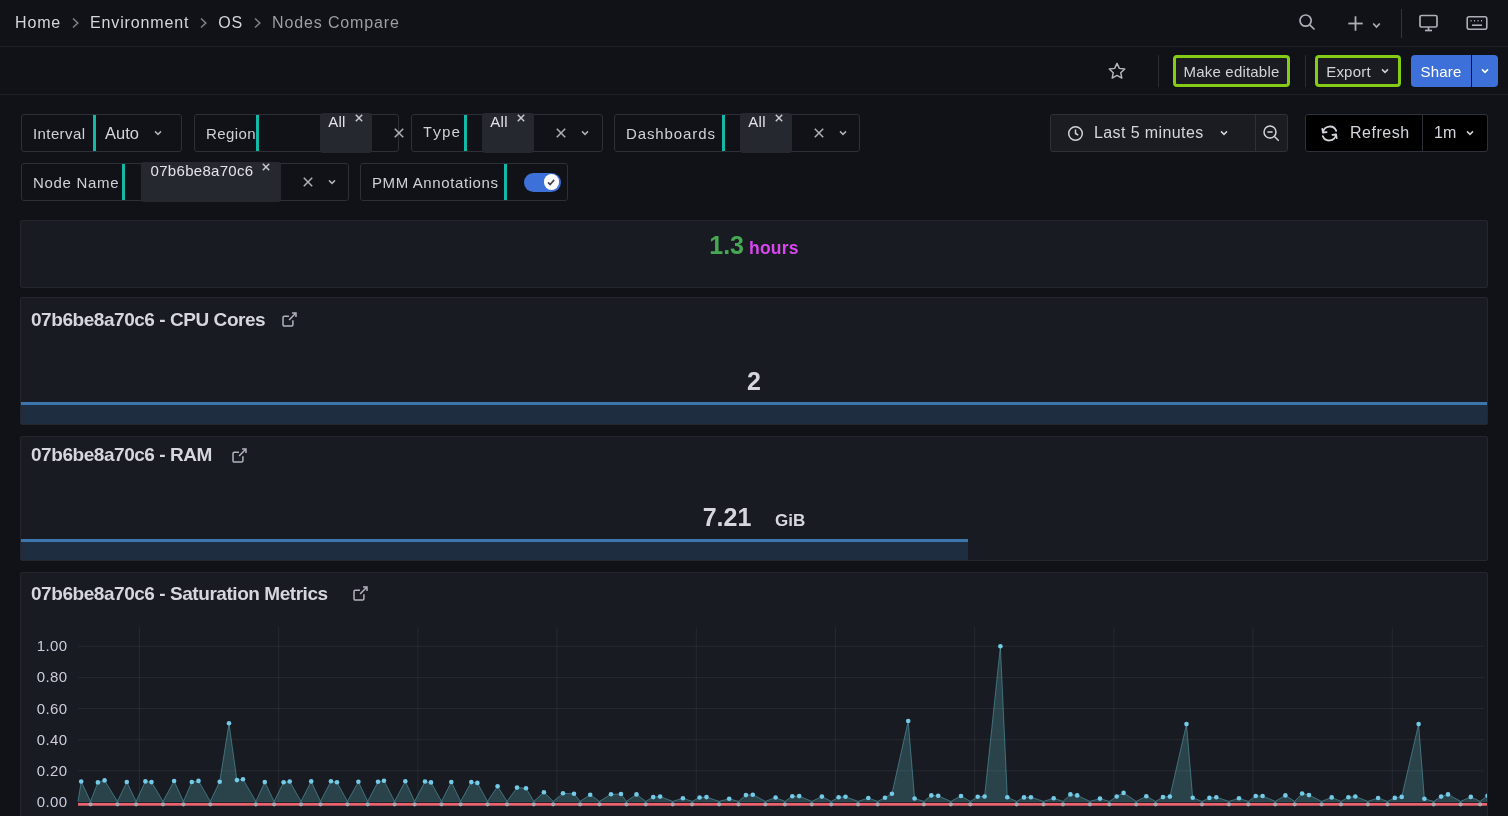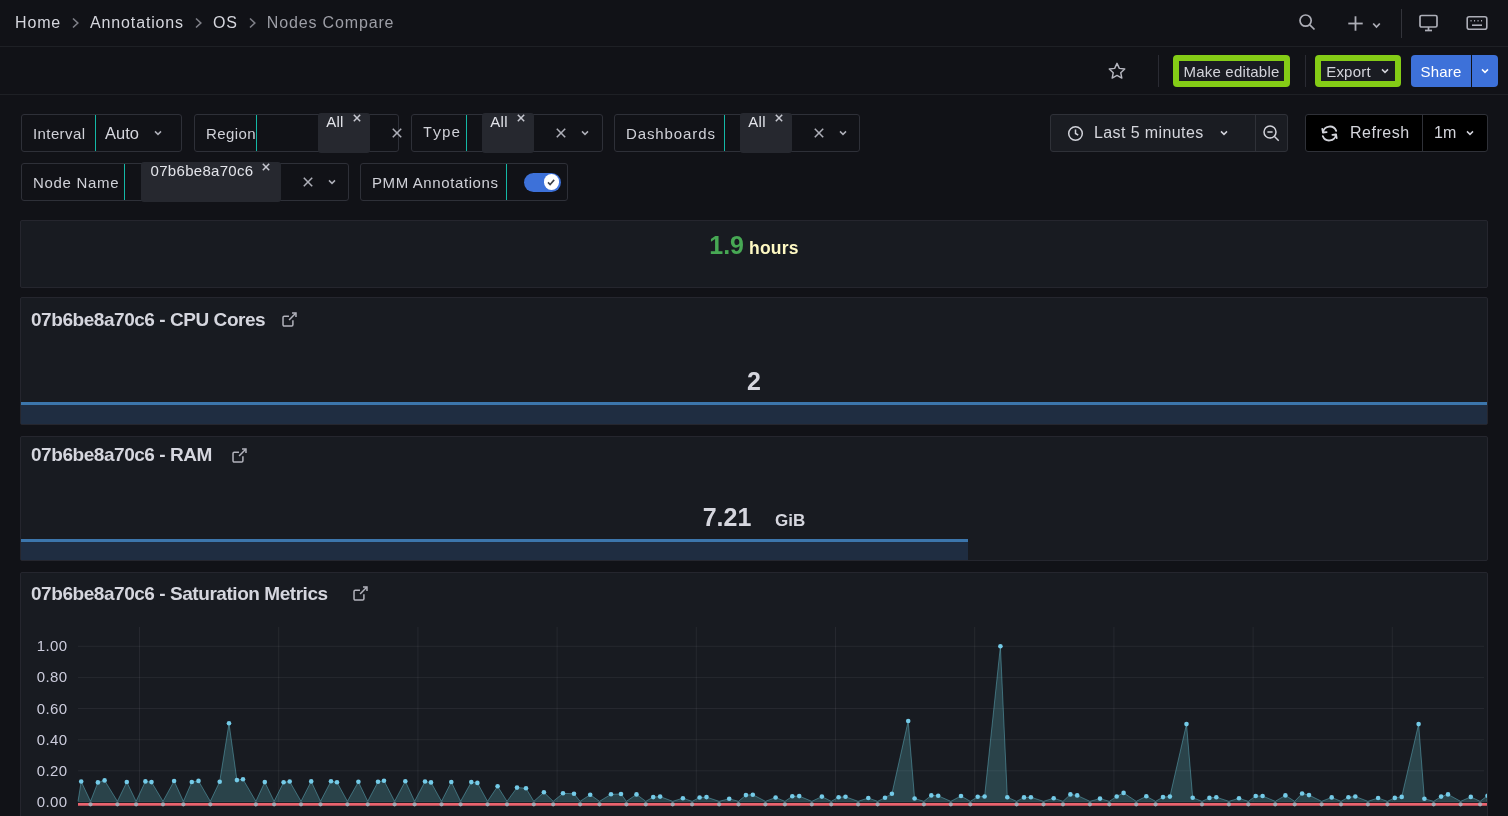--- a/index.html
+++ b/index.html
@@ -5,42 +5,42 @@
 * { margin:0; padding:0; box-sizing:border-box; }
 html,body { width:1508px; height:816px; background:#111217; font-family:"Liberation Sans",sans-serif; color:#ccccdc; overflow:hidden; position:relative; }
 .abs { position:absolute; }
 #nav { position:absolute; left:0; top:0; width:1508px; height:47px; background:#111217; border-bottom:1px solid #1e2025; }
 .crumbs { position:absolute; left:15px; top:0; height:46px; display:flex; align-items:center; font-size:16px; letter-spacing:0.85px; font-weight:500; color:#d5d6dd; }
 .crumbs .sep { margin:0 11px; display:flex; }
 .crumbs .cur { color:#9d9ea6; font-weight:400; }
 .ic { position:absolute; color:#adaeb7; display:flex; align-items:center; justify-content:center; }
 #bar2 { position:absolute; left:0; top:47px; width:1508px; height:48px; background:#111217; border-bottom:1px solid #1e2025; }
 .vdiv { position:absolute; width:1px; height:32px; top:55px; background:#2a2b33; }
-.btn { position:absolute; top:55px; height:32px; display:flex; align-items:center; justify-content:center; background:#1a1c22; border:6px solid #84cc16; border-radius:4px; color:#d2d3da; font-size:15px; font-weight:500; gap:9px; letter-spacing:0.2px; }
+.btn { position:absolute; top:55px; height:32px; display:flex; align-items:center; justify-content:center; background:#1a1c22; border:3px solid #84cc16; border-radius:4px; color:#d2d3da; font-size:15px; font-weight:500; gap:9px; letter-spacing:0.2px; }
 .btn.blue { background:#3d71d9; border:none; color:#fff; }
 .fgroup { position:absolute; height:38px; display:flex; align-items:stretch; background:#111217; border:1px solid #2e3038; border-radius:3px; }
-.flabel { display:flex; align-items:center; font-size:15px; font-weight:500; color:#d0d1d8; border-right:1px solid #14b8a6; padding-left:11px; letter-spacing:0.4px; }
+.flabel { display:flex; align-items:center; font-size:15px; font-weight:500; color:#d0d1d8; border-right:3px solid #14b8a6; padding-left:11px; letter-spacing:0.4px; }
 .fval { display:flex; align-items:center; position:relative; }
 .chip { display:flex; align-items:flex-start; justify-content:center; height:40px; background:#26282f; border-radius:3px; font-size:15px; color:#e3e4ea; gap:8px; letter-spacing:0.3px; }
 .panel { position:absolute; background:#181b21; border:1px solid #25262e; border-radius:2px; }
 .ptitle { position:absolute; left:10px; height:27px; display:flex; align-items:center; font-size:19px; font-weight:700; color:#d5d6de; letter-spacing:-0.45px; }
 .sbar { position:absolute; left:0; bottom:0; border-top:3px solid #3c76ac; background:#1f2d41; }
 svg.x10 { width:10px; height:10px; }
 </style>
 </head>
 <body>
 <div id="nav">
   <div class="crumbs">
     <span>Home</span>
       <span class="sep">
         <svg width="7" height="12" viewBox="0 0 7 12" fill="none" stroke="#7e7f87" stroke-width="1.6">
           <polyline points="1,1.5 5.8,6 1,10.5"></polyline>
         </svg>
       </span>
-    <span>Annotations</span>
+    <span>Environment</span>
       <span class="sep">
         <svg width="7" height="12" viewBox="0 0 7 12" fill="none" stroke="#7e7f87" stroke-width="1.6">
           <polyline points="1,1.5 5.8,6 1,10.5"></polyline>
         </svg>
       </span>
     <span>OS</span>
       <span class="sep">
         <svg width="7" height="12" viewBox="0 0 7 12" fill="none" stroke="#7e7f87" stroke-width="1.6">
           <polyline points="1,1.5 5.8,6 1,10.5"></polyline>
         </svg>
@@ -233,21 +233,21 @@
   <div style="width:1px; background:#2f3138;"></div>
   <div class="fval" style="flex:1; padding-left:11px; gap:9px; font-size:16px; font-weight:500; color:#d5d6dd;">1m
     <svg class="x10" viewBox="0 0 10 10" fill="none" stroke="#d2d3da" stroke-width="1.5">
         <polyline points="2,3.4 5,6.4 8,3.4"></polyline>
       </svg>
   </div>
 </div>
 
 <div class="panel" style="left:20px; top:220px; width:1468px; height:68px;"></div>
 <div class="abs" style="left:0; top:231px; width:1508px; text-align:center;">
-  <span style="font-size:25px; font-weight:700; color:#47a854;">1.9</span><span style="font-size:17.5px; font-weight:700; color:#fef9c3; letter-spacing:0.2px;"> hours</span>
+  <span style="font-size:25px; font-weight:700; color:#47a854;">1.3</span><span style="font-size:17.5px; font-weight:700; color:#d946ef; letter-spacing:0.2px;"> hours</span>
 </div>
 
 <div class="panel" style="left:20px; top:297px; width:1468px; height:128px;">
   <div class="ptitle" style="top:8px;">07b6be8a70c6 - CPU Cores</div>
   <div class="abs" style="left:260px; top:13px; color:#b3b4bd;">
     <svg width="17" height="17" viewBox="0 0 16 16" fill="none" stroke="currentColor" stroke-width="1.4">
         <path d="M11.2 8.7V13a1.2 1.2 0 0 1-1.2 1.2H3.1A1.2 1.2 0 0 1 1.9 13V6.1a1.2 1.2 0 0 1 1.2-1.2h4.4"></path>
         <polyline points="10.4 1.9 14.1 1.9 14.1 5.6"></polyline>
         <line x1="7.6" y1="8.4" x2="13.8" y2="2.2"></line>
       </svg>

